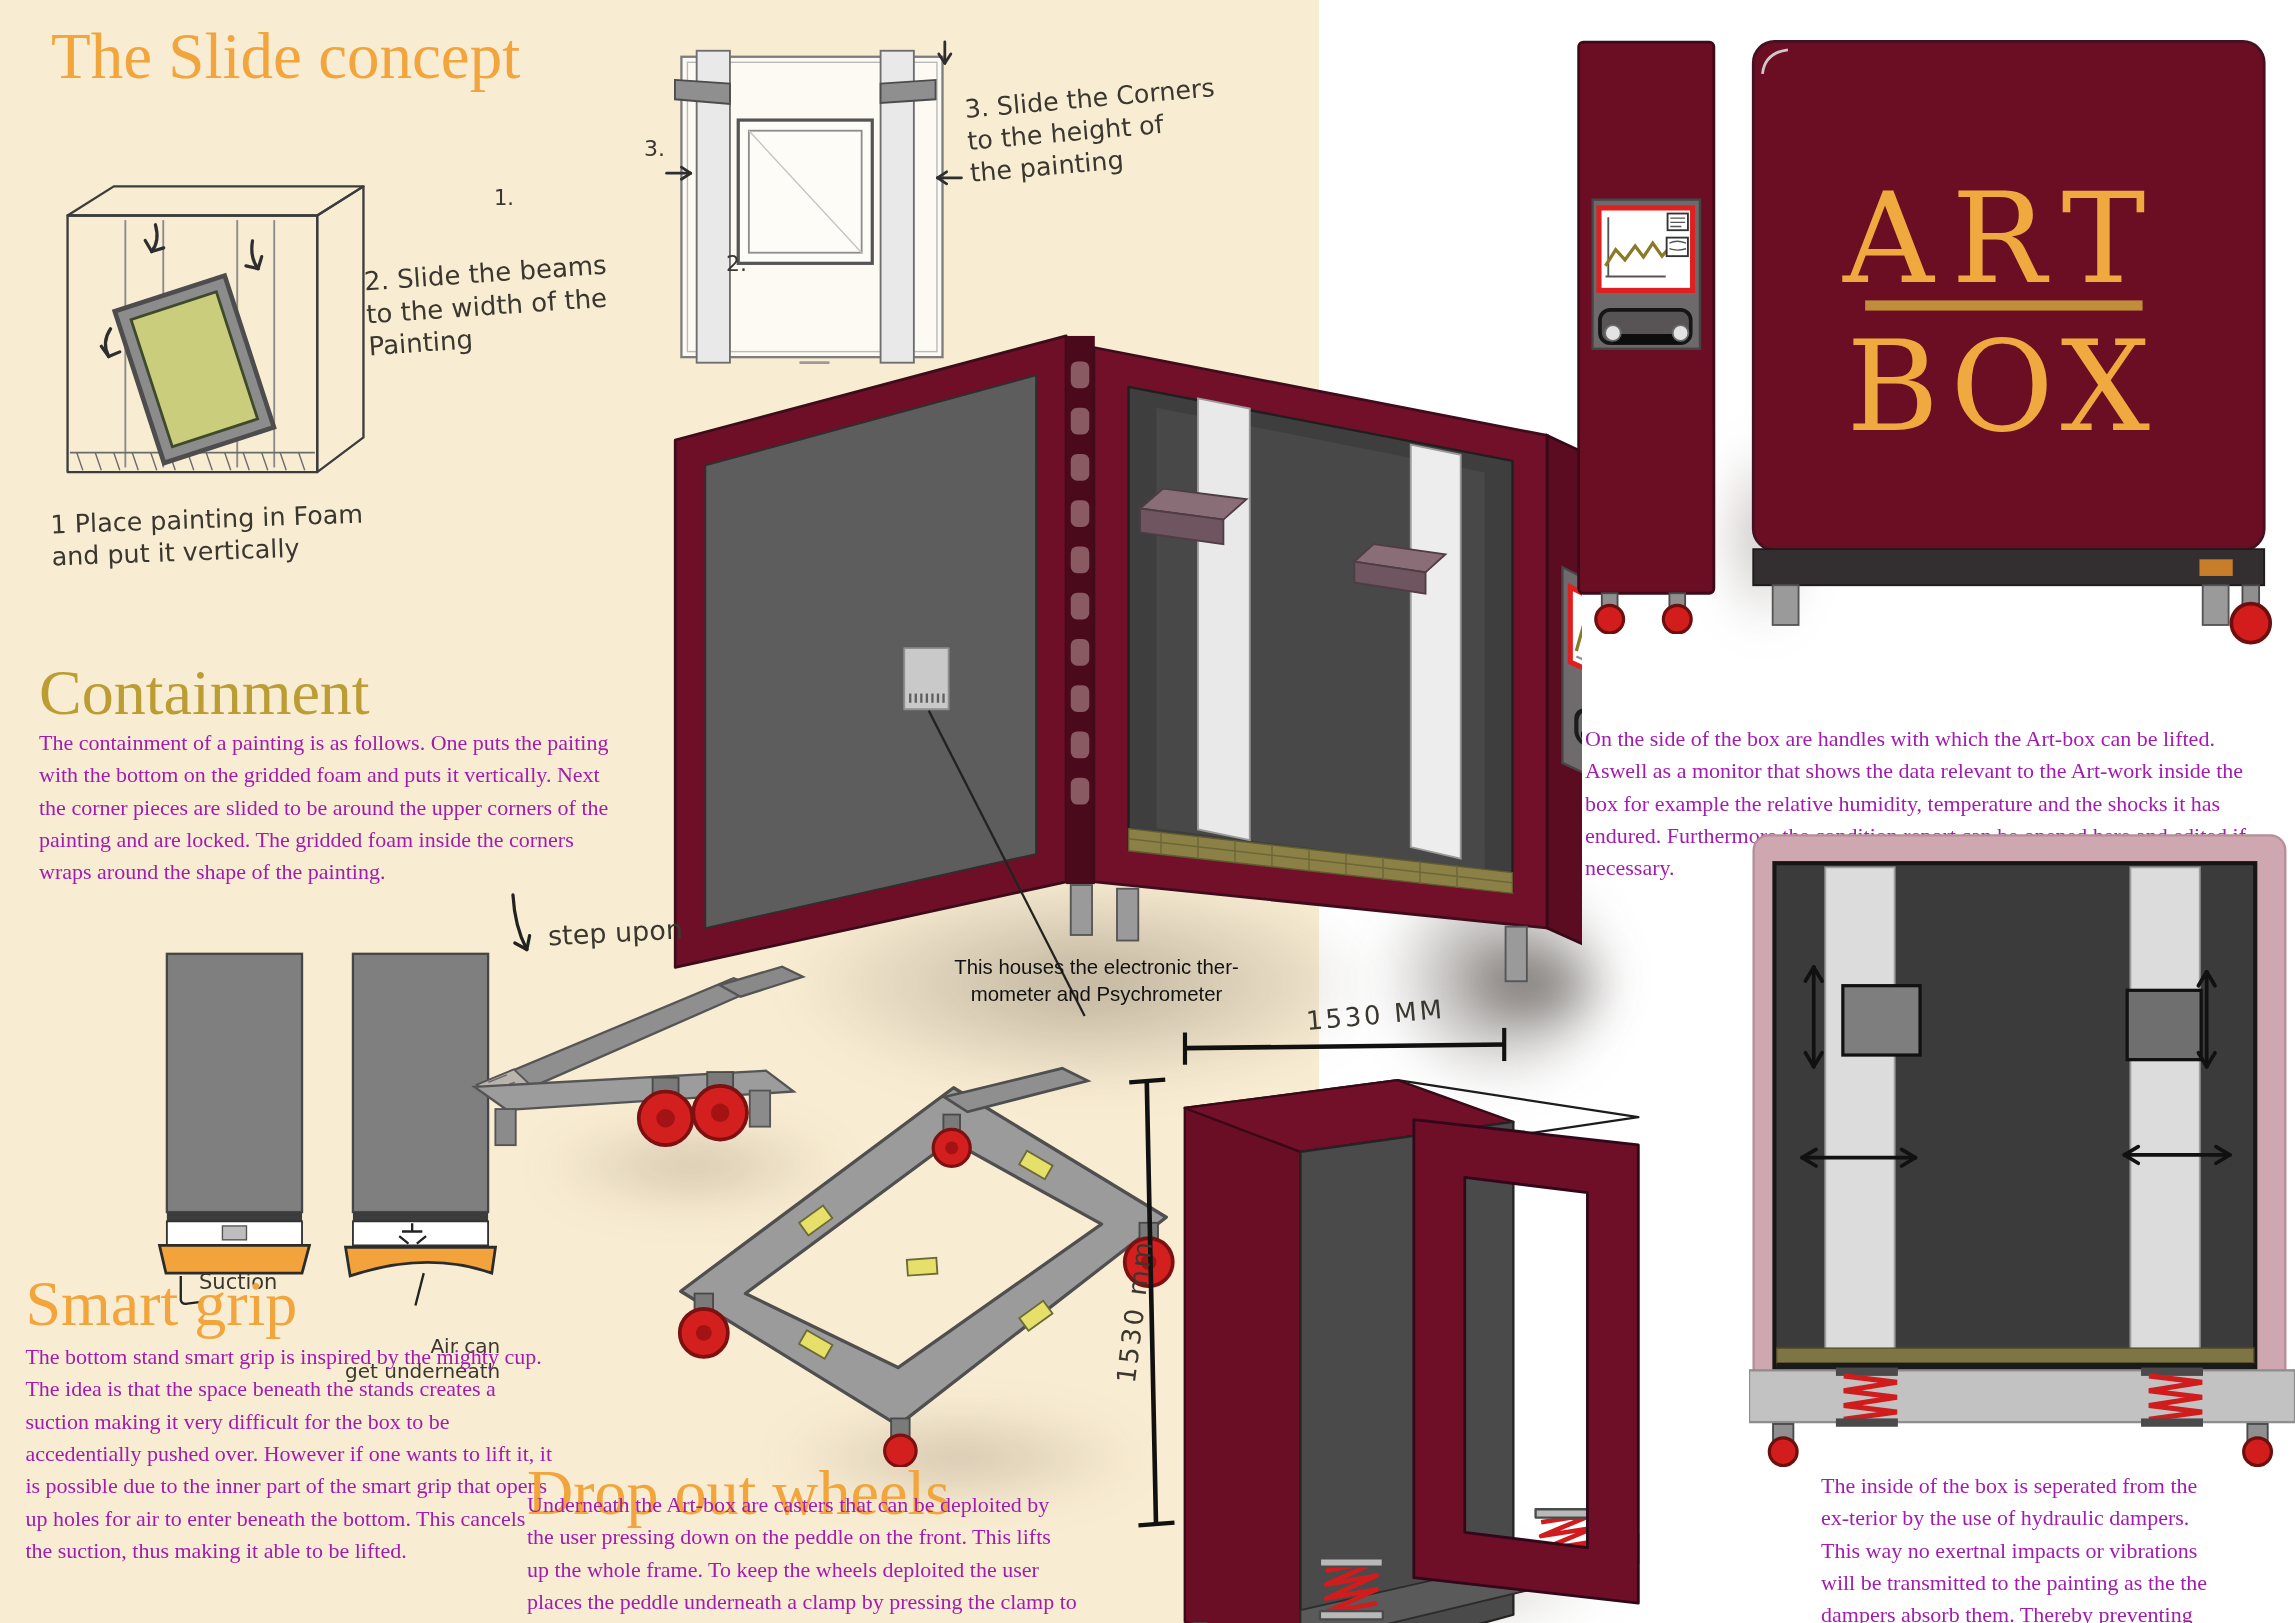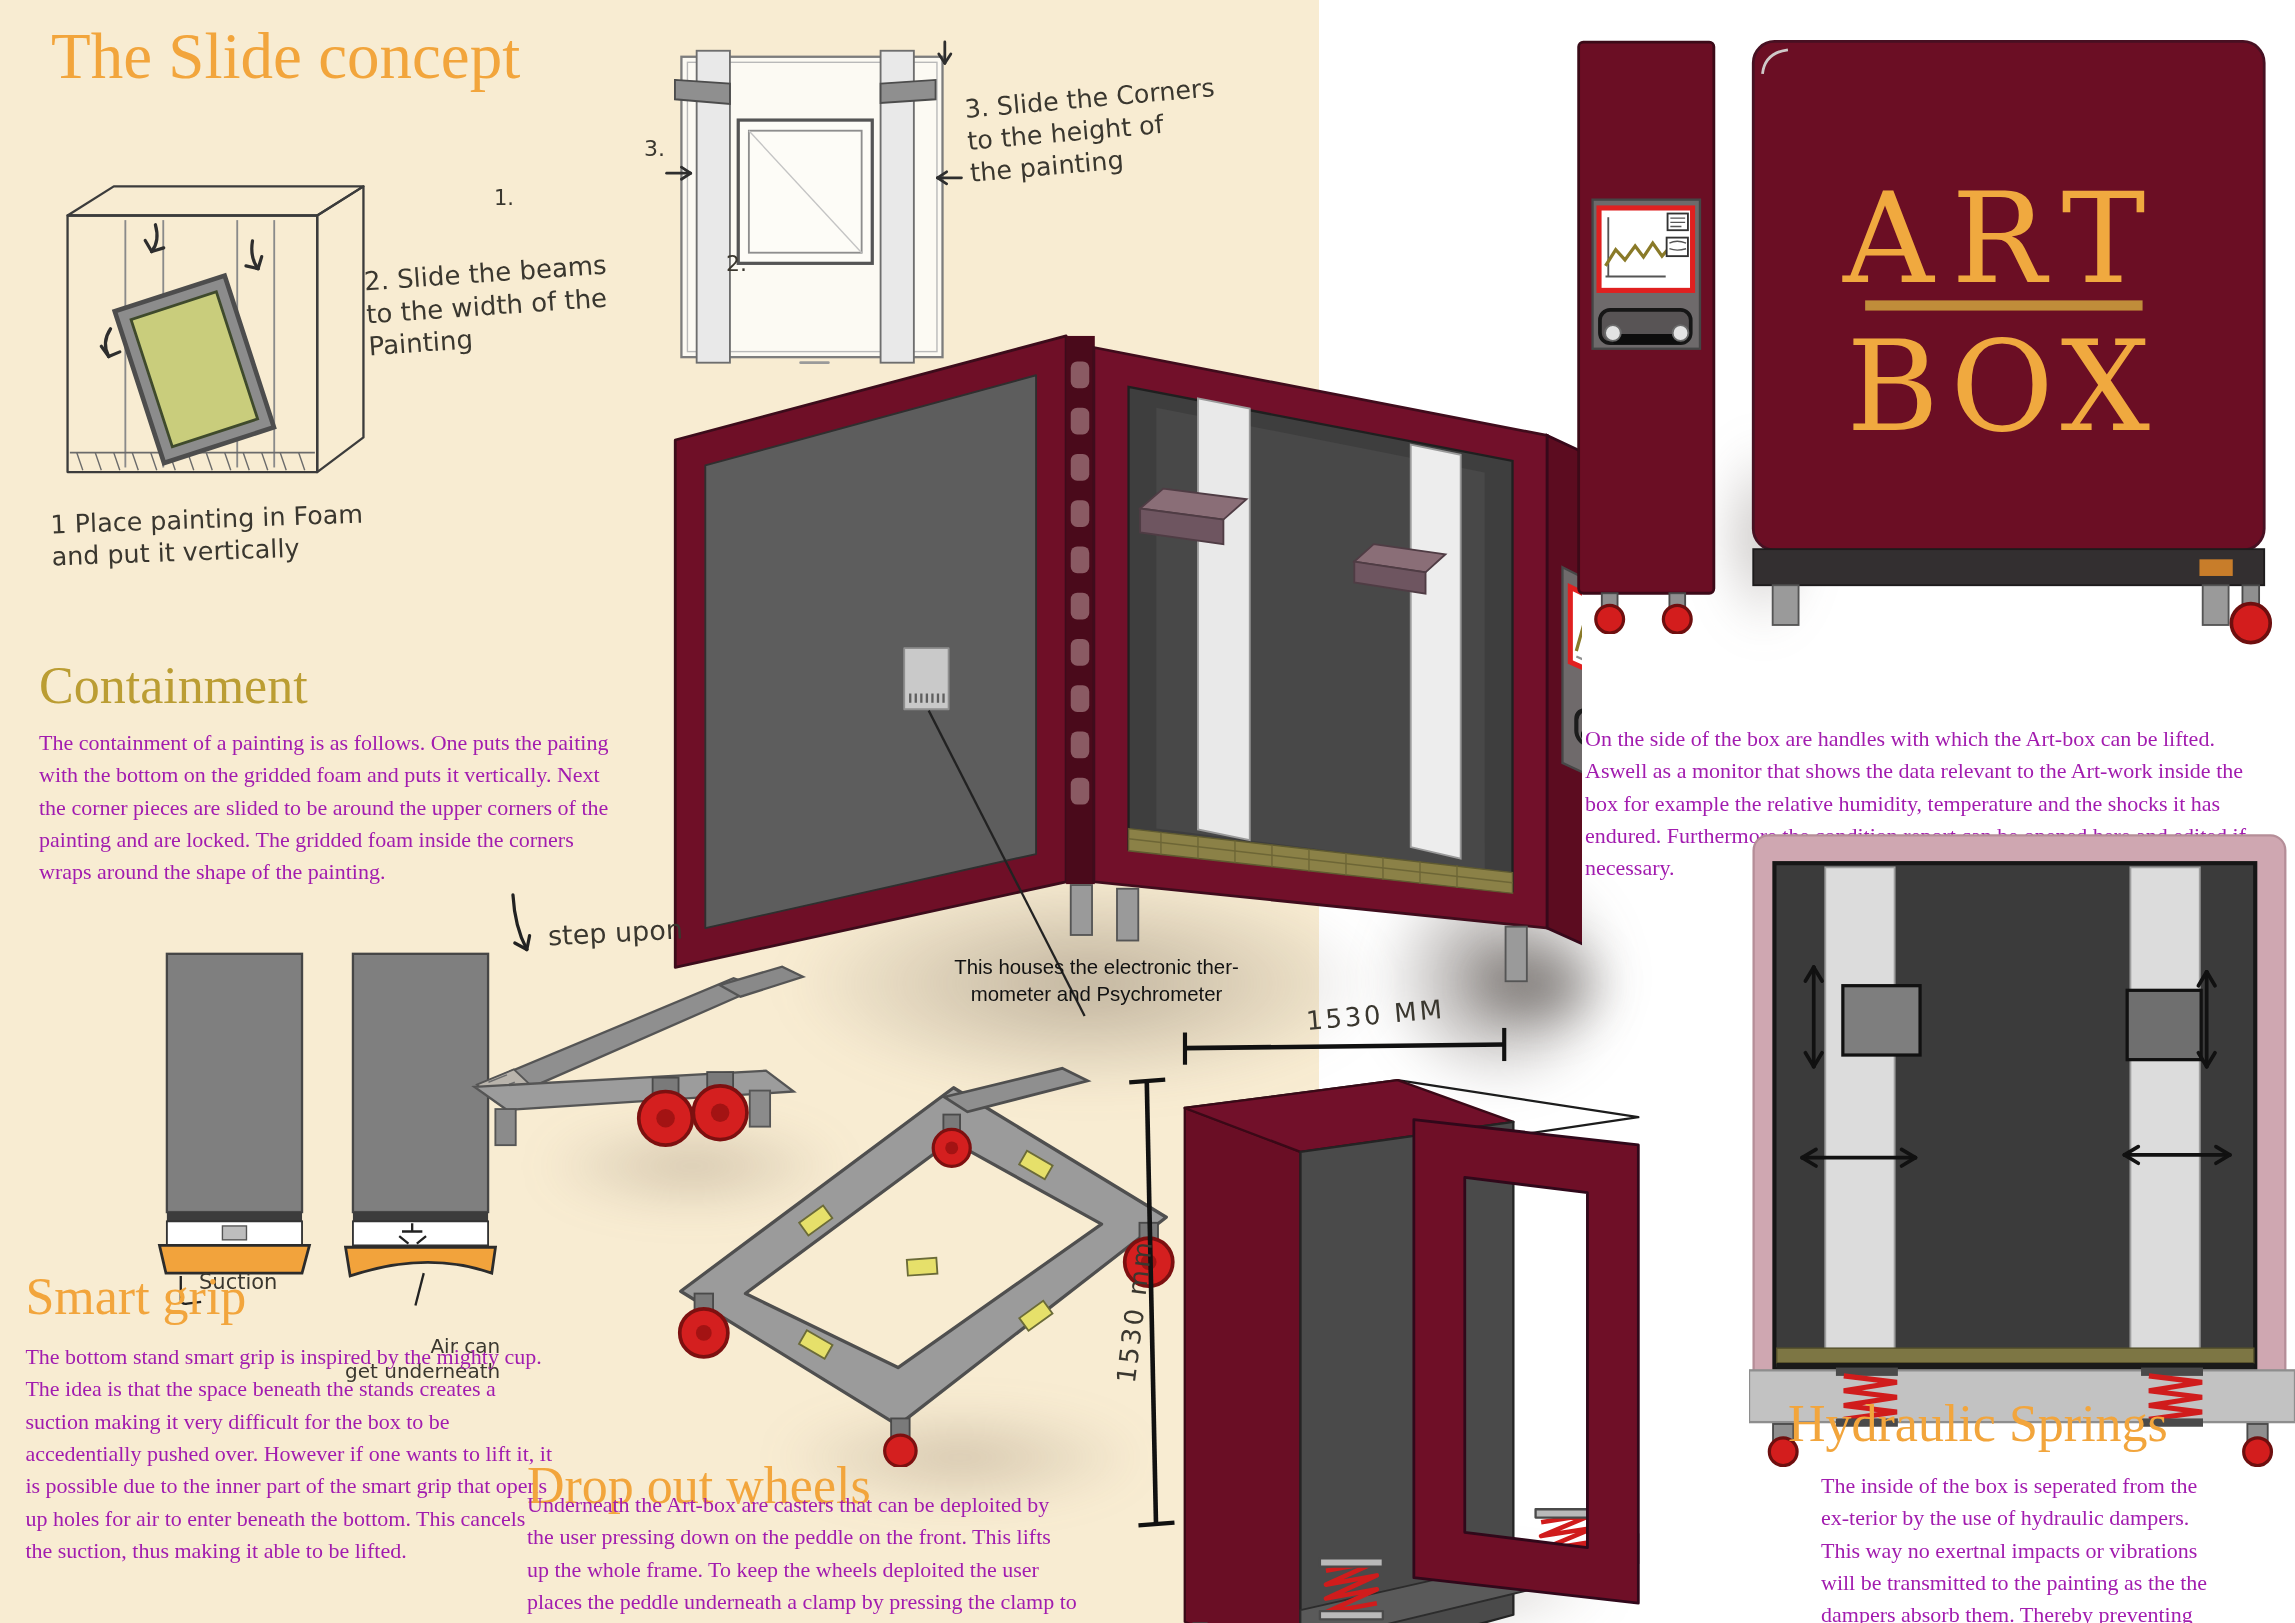--- a/index.html
+++ b/index.html
@@ -1,20 +1,20 @@
 <!DOCTYPE html>
 <html style="font-size:7.4px"><head>
 <meta charset="utf-8">
 <style>
   html,body{margin:0;padding:0;background:#fff;}
   #board{position:relative;width:2295px;height:1623px;overflow:hidden;
          font-family:"Liberation Serif",serif;padding-left:29px;}
   .abs{position:absolute;}
   .bg{position:absolute;top:0;height:1623px;}
-  .sec-h{font-family:"Liberation Serif",serif;color:#f2a53c;font-size:52px;
+  .sec-h{font-family:"Liberation Serif",serif;color:#f2a53c;font-size:64px;
          font-weight:400;white-space:nowrap;line-height:1.05;}
   .sec-h.gold{color:#bb9d33;}
   .sec-p{font-family:"Liberation Serif",serif;font-size:22px;line-height:1.47;
          color:#a21caf;}
   .title{font-family:"Liberation Serif",serif;color:#f2a53c;font-size:65px;
          font-weight:400;white-space:nowrap;}
   .hand{font-family:"DejaVu Sans",sans-serif;color:#3a372f;white-space:pre-line;
         line-height:1.25;}
   .caption{font-family:Liberation Sans, sans-serif;font-size:20.4px;color:#121212;
            text-align:center;white-space:pre-line;line-height:1.3;}
@@ -451,17 +451,16 @@
           <rect x="52" y="1288" width="44" height="40" fill="#8f8f8f" stroke="#4a4a4a" stroke-width="4"></rect>
          <circle cx="74" cy="1348" r="30" fill="#d31d1d" stroke="#6e0f0f" stroke-width="7"></circle>
         </g>
       <g>
           <rect x="1078" y="1288" width="44" height="40" fill="#8f8f8f" stroke="#4a4a4a" stroke-width="4"></rect>
          <circle cx="1100" cy="1348" r="30" fill="#d31d1d" stroke="#6e0f0f" stroke-width="7"></circle>
         </g>
     </g>
   </svg>
 
-  <div class="abs sec-h" style="left:1788px;top:1397px;">Hydraulic Springs</div>
   <div class="abs sec-p" style="left:1821px;top:1470px;width:393px;">The inside of the box is seperated from the ex-terior by the use of hydraulic dampers. This way no exertnal impacts or vibrations will be transmitted to the painting as the the dampers absorb them. Thereby preventing damage to occur to the painting.</div>
 
 </div>
 
 
 </body></html>

